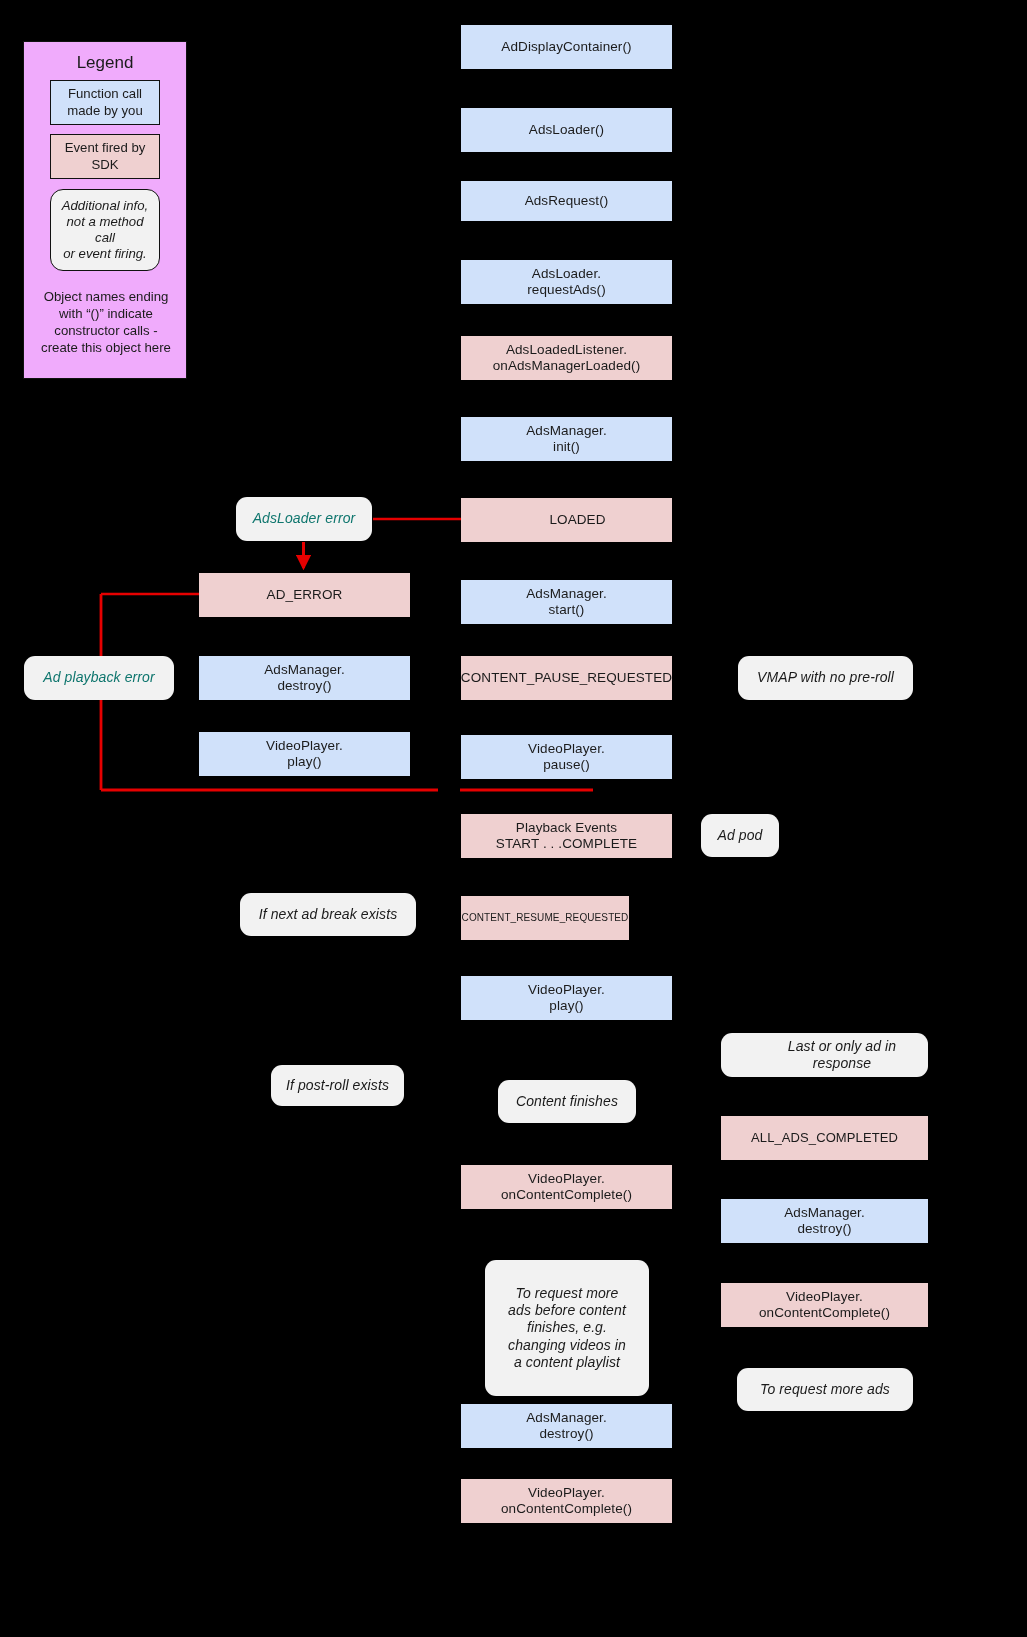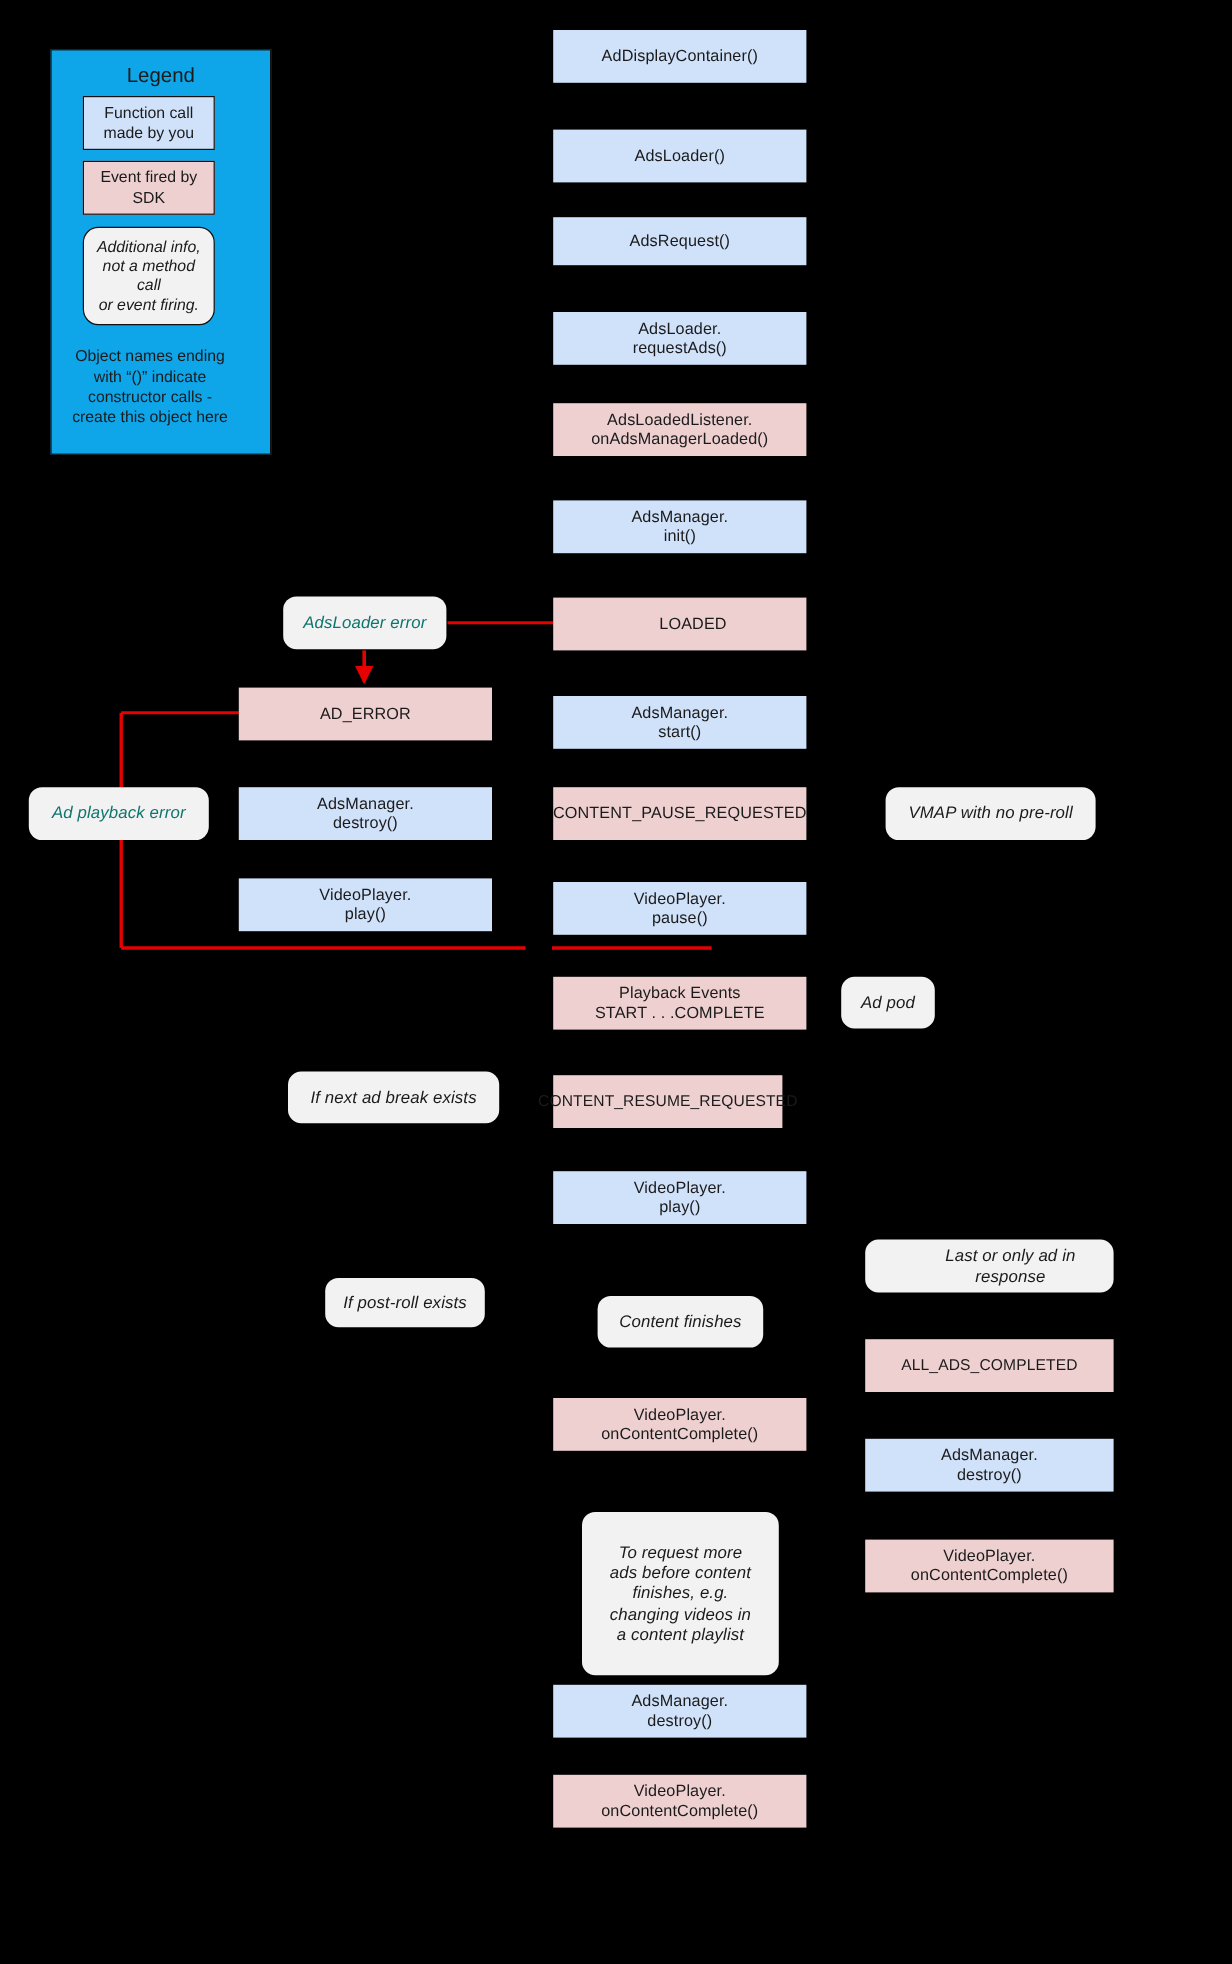--- a/index.html
+++ b/index.html
@@ -45,25 +45,25 @@
     font-style: italic;
     font-size: 14px;
   }
   .node.info.err {
     color: #0f766e;
   }
 
   
   #legend {
     position: absolute;
-    left: 42px;
+    left: 23px;
     top: 41px;
-    width: 184px;
+    width: 164px;
     height: 338px;
-    background: #0ea5e9;
+    background: #f0abfc;
     border: 1.4px solid #111111;
     box-sizing: border-box;
   }
   #legend-title {
     position: absolute;
     left: 0;
     top: 11px;
     width: 100%;
     text-align: center;
     font-size: 17px;
@@ -184,21 +184,21 @@
 start()</div>
 
   <div class="node event" style="left:461px; top:656px;  width:211px; height:44px;">CONTENT_PAUSE_REQUESTED</div>
 
   <div class="node call" style="left:461px; top:735px;  width:211px; height:44px;">VideoPlayer.
 pause()</div>
 
   <div class="node event" style="left:461px; top:814px;  width:211px; height:44px;">Playback Events
 START . . .COMPLETE</div>
 
-  <div class="node event" style="left:461px; top:896px;  width:191px; height:44px; font-size:13px;">CONTENT_RESUME_REQUESTED</div>
+  <div class="node event" style="left:461px; top:896px;  width:168px; height:44px; font-size:10px;">CONTENT_RESUME_REQUESTED</div>
 
   <div class="node call" style="left:461px; top:976px;  width:211px; height:44px;">VideoPlayer.
 play()</div>
 
   <div class="node info" style="left:498px; top:1080px; width:138px; height:43px;">Content finishes</div>
 
   <div class="node event" style="left:461px; top:1165px; width:211px; height:44px;">VideoPlayer.
 onContentComplete()</div>
 
   <div class="node info" style="left:485px; top:1260px; width:164px; height:136px;">To request more
@@ -236,14 +236,15 @@
   <div class="node info" style="left:721px;  top:1033px; width:207px; height:44px;padding-left:41px;">Last or only ad in response</div>
 
   <div class="node event" style="left:721px;  top:1116px; width:207px; height:44px; font-size:13px;">ALL_ADS_COMPLETED</div>
 
   <div class="node call" style="left:721px;  top:1199px; width:207px; height:44px;">AdsManager.
 destroy()</div>
 
   <div class="node event" style="left:721px;  top:1283px; width:207px; height:44px;">VideoPlayer.
 onContentComplete()</div>
 
+  <div class="node info" style="left:737px;  top:1368px; width:176px; height:43px;">To request more ads</div>
 
 </div>
 
 </body></html>

